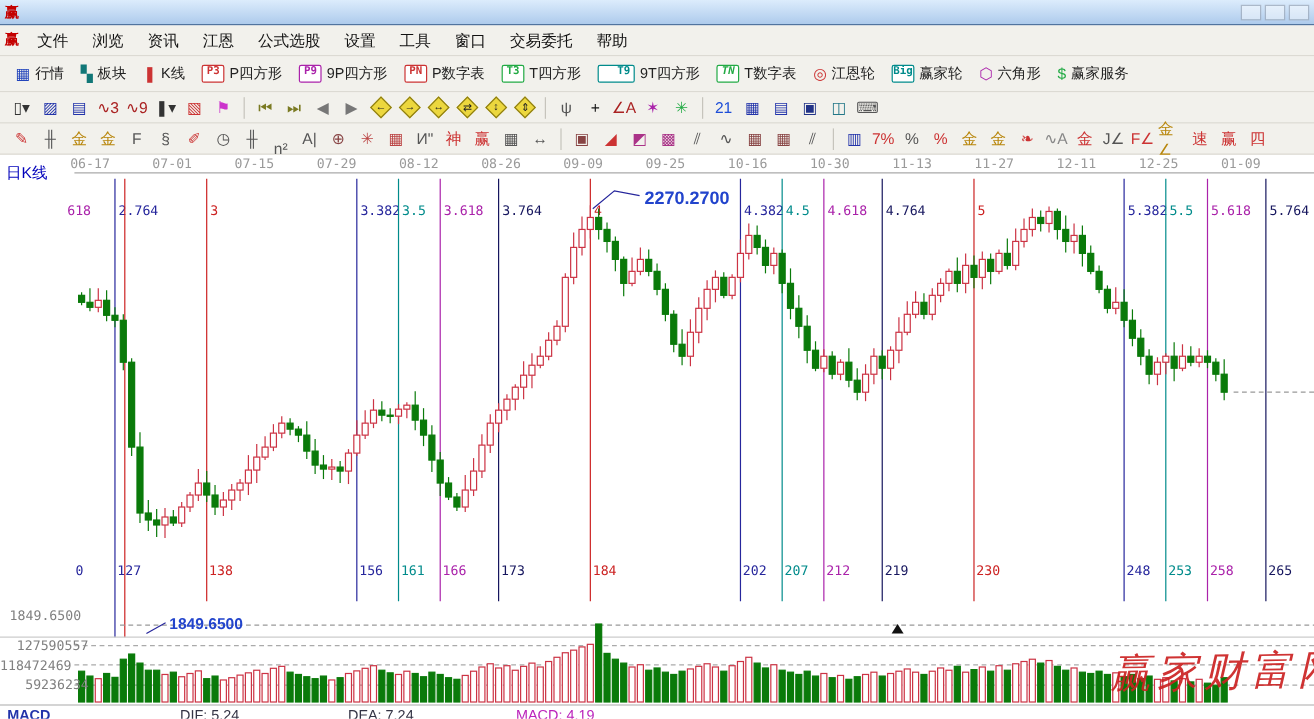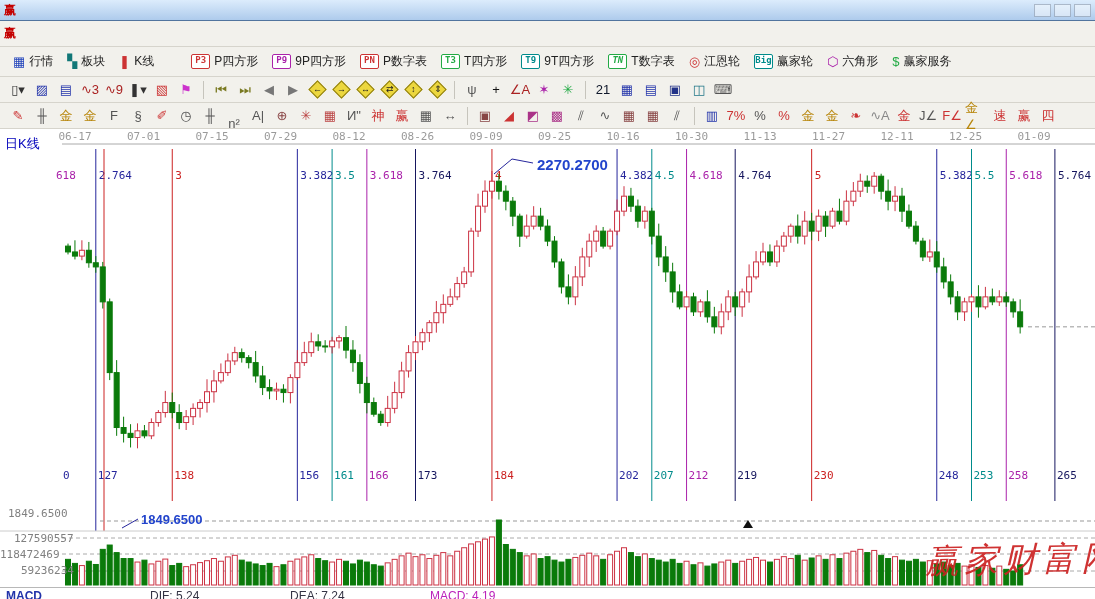--- a/index.html
+++ b/index.html
@@ -46,53 +46,65 @@
   <span class="logo">赢</span>
   <span class="winbtns">
       <i></i>
       <i></i>
       <i></i>
     </span>
 </div>
 
 <div class="menubar">
   <span class="logo">赢</span>
+  <span id="menuitems" style="display:flex">
+      <span class="mi">文件</span>
+      <span class="mi">浏览</span>
+      <span class="mi">资讯</span>
+      <span class="mi">江恩</span>
+      <span class="mi">公式选股</span>
+      <span class="mi">设置</span>
+      <span class="mi">工具</span>
+      <span class="mi">窗口</span>
+      <span class="mi">交易委托</span>
+      <span class="mi">帮助</span>
+    </span>
 </div>
 
 <div class="tbar" id="tb1">
     <span class="tbtn">
       <span class="ic" style="color: rgb(34, 68, 187);">▦</span>
       <span>行情</span>
     </span>
     <span class="tbtn">
       <span class="ic" style="color: rgb(17, 119, 119);">▚</span>
       <span>板块</span>
     </span>
     <span class="tbtn">
       <span class="ic" style="color: rgb(204, 51, 51);">❚</span>
       <span>K线</span>
     </span>
     <span class="tbtn">
-      <span class="badge" style="color: rgb(204, 51, 51); border-color: rgb(204, 51, 51); margin-left: 23px;">P3</span>
+      <span class="badge" style="color: rgb(204, 51, 51); border-color: rgb(204, 51, 51);">P3</span>
       <span>P四方形</span>
     </span>
     <span class="tbtn">
       <span class="badge" style="color: rgb(170, 34, 170); border-color: rgb(170, 34, 170);">P9</span>
       <span>9P四方形</span>
     </span>
     <span class="tbtn">
       <span class="badge" style="color: rgb(204, 51, 51); border-color: rgb(204, 51, 51);">PN</span>
       <span>P数字表</span>
     </span>
     <span class="tbtn">
       <span class="badge" style="color: rgb(34, 170, 68); border-color: rgb(34, 170, 68);">T3</span>
       <span>T四方形</span>
     </span>
     <span class="tbtn">
-      <span class="badge" style="color: rgb(0, 139, 139); border-color: rgb(0, 139, 139);">T9</span>
+      <span class="badge" style="color: rgb(0, 139, 139); border-color: rgb(0, 139, 139); padding-left: 12px;">T9</span>
       <span>9T四方形</span>
     </span>
     <span class="tbtn">
       <span class="badge" style="color: rgb(34, 170, 68); border-color: rgb(34, 170, 68); font-style: italic;">TN</span>
       <span>T数字表</span>
     </span>
     <span class="tbtn">
       <span class="ic" style="color: rgb(204, 51, 51);">◎</span>
       <span>江恩轮</span>
     </span>
@@ -153,21 +165,21 @@
         <i>⇕</i>
       </span>
     </span>
     <span class="vsep"></span>
     <span class="sbtn" style="color: rgb(85, 85, 85);">ψ</span>
     <span class="sbtn" style="color: rgb(17, 17, 17);">+</span>
     <span class="sbtn" style="color: rgb(170, 34, 34);">∠A</span>
     <span class="sbtn" style="color: rgb(170, 34, 170);">✶</span>
     <span class="sbtn" style="color: rgb(34, 170, 68);">✳</span>
     <span class="vsep"></span>
-    <span class="sbtn" style="color: #0f172a;">21</span>
+    <span class="sbtn" style="color: #1d4ed8;">21</span>
     <span class="sbtn" style="color: rgb(34, 51, 170);">▦</span>
     <span class="sbtn" style="color: rgb(34, 51, 170);">▤</span>
     <span class="sbtn" style="color: rgb(34, 51, 136);">▣</span>
     <span class="sbtn" style="color: rgb(34, 119, 136);">◫</span>
     <span class="sbtn" style="color: rgb(85, 85, 85);">⌨</span>
   </div>
 <div class="tbar" id="tb3">
     <span class="sbtn" style="color: rgb(204, 51, 51);">✎</span>
     <span class="sbtn" style="color: rgb(85, 85, 85);">╫</span>
     <span class="sbtn" style="color: rgb(184, 134, 11);">金</span>

